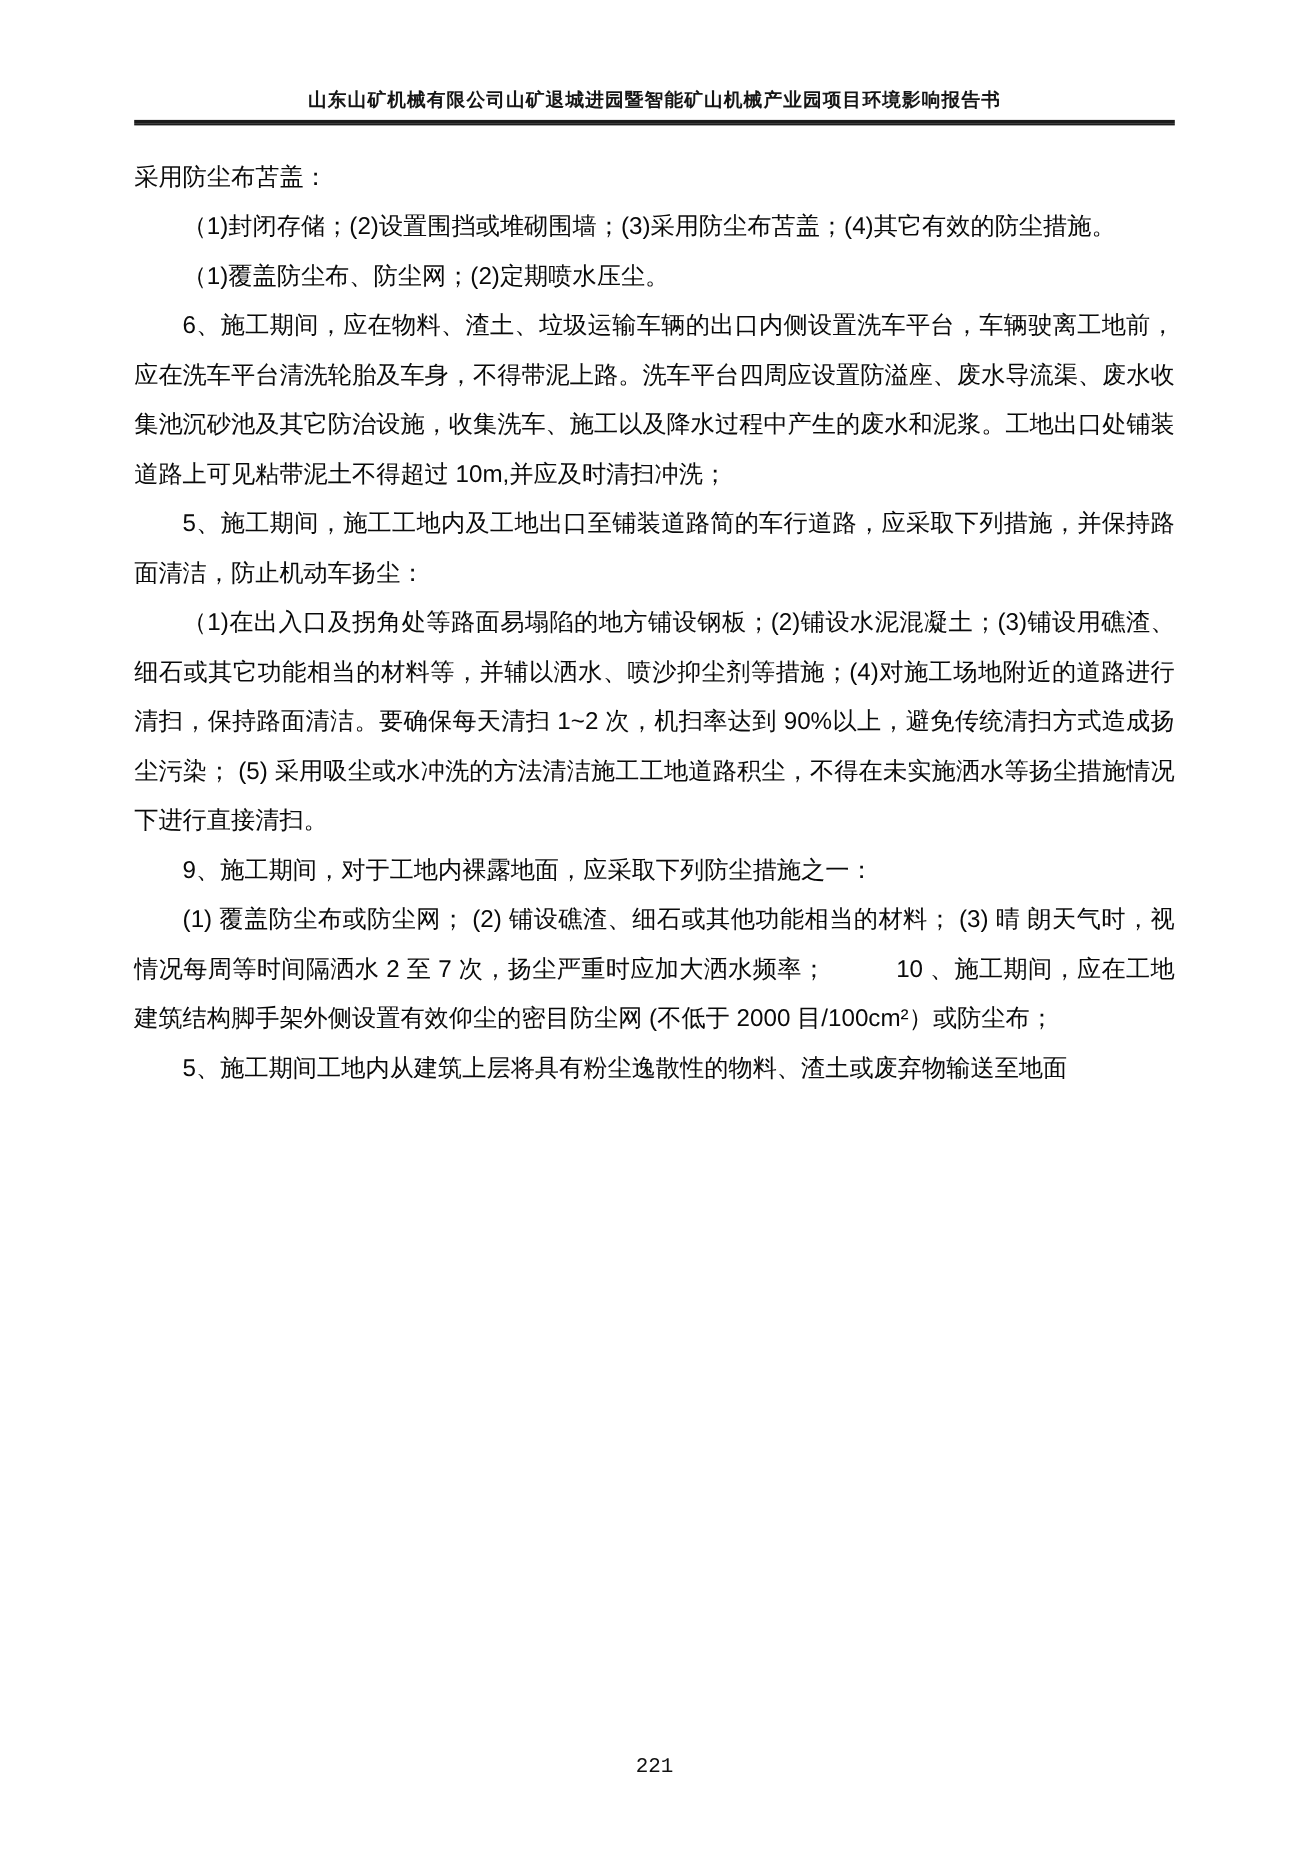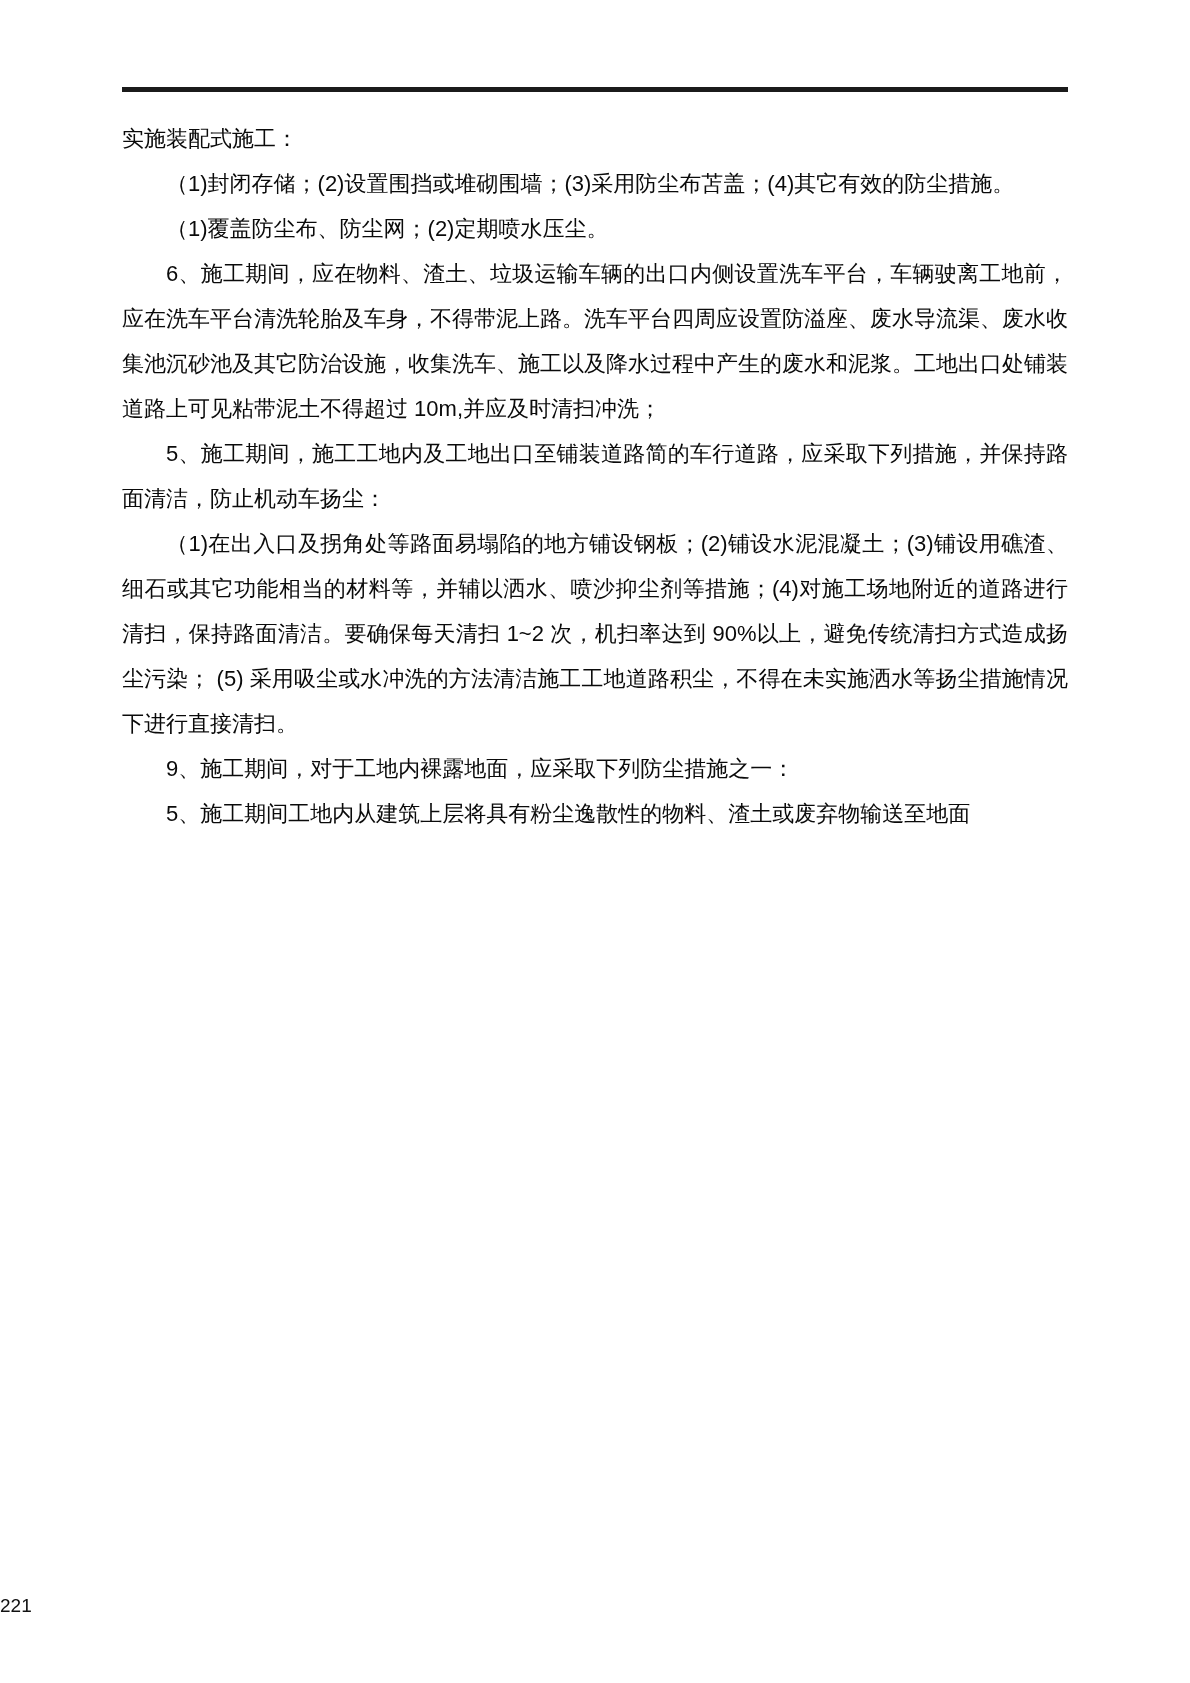--- a/index.html
+++ b/index.html
@@ -44,34 +44,37 @@
     margin: 0;
     white-space: pre-wrap;
     word-break: break-all;
   }
   .para.indent { text-indent: 44px; }
   .page-number {
     position: absolute;
     left: 0;
     bottom: 66px;
     width: 100%;
+    text-align: center;
     font-size: 19px;
-    font-family: Liberation Sans, sans-serif;
+    font-family: Liberation Mono, monospace;
     color: #111111;
   }
 </style>
 </head>
 <body>
 
 <div class="page">
+  <div class="doc-header">山东山矿机械有限公司山矿退城进园暨智能矿山机械产业园项目环境影响报告书</div>
   <div class="header-rule"></div>
   <div class="content" id="content">
-      <p class="para">实施装配式施工：</p>
+      <p class="para">采用防尘布苫盖：</p>
       <p class="para indent">（1)封闭存储；(2)设置围挡或堆砌围墙；(3)采用防尘布苫盖；(4)其它有效的防尘措施。</p>
       <p class="para indent">（1)覆盖防尘布、防尘网；(2)定期喷水压尘。</p>
       <p class="para indent">6、施工期间，应在物料、渣土、垃圾运输车辆的出口内侧设置洗车平台，车辆驶离工地前，应在洗车平台清洗轮胎及车身，不得带泥上路。洗车平台四周应设置防溢座、废水导流渠、废水收集池沉砂池及其它防治设施，收集洗车、施工以及降水过程中产生的废水和泥浆。工地出口处铺装道路上可见粘带泥土不得超过 10m,并应及时清扫冲洗；</p>
       <p class="para indent">5、施工期间，施工工地内及工地出口至铺装道路简的车行道路，应采取下列措施，并保持路面清洁，防止机动车扬尘：</p>
       <p class="para indent">（1)在出入口及拐角处等路面易塌陷的地方铺设钢板；(2)铺设水泥混凝土；(3)铺设用礁渣、细石或其它功能相当的材料等，并辅以洒水、喷沙抑尘剂等措施；(4)对施工场地附近的道路进行清扫，保持路面清洁。要确保每天清扫 1~2 次，机扫率达到 90%以上，避免传统清扫方式造成扬尘污染； (5) 采用吸尘或水冲洗的方法清洁施工工地道路积尘，不得在未实施洒水等扬尘措施情况下进行直接清扫。</p>
       <p class="para indent">9、施工期间，对于工地内裸露地面，应采取下列防尘措施之一：</p>
+      <p class="para indent">(1) 覆盖防尘布或防尘网； (2) 铺设礁渣、细石或其他功能相当的材料； (3) 晴 朗天气时，视情况每周等时间隔洒水 2 至 7 次，扬尘严重时应加大洒水频率；          10 、施工期间，应在工地建筑结构脚手架外侧设置有效仰尘的密目防尘网 (不低于 2000 目/100cm²）或防尘布；</p>
       <p class="para indent">5、施工期间工地内从建筑上层将具有粉尘逸散性的物料、渣土或废弃物输送至地面</p>
     </div>
   <div class="page-number">221</div>
 </div>
 
 </body></html>

